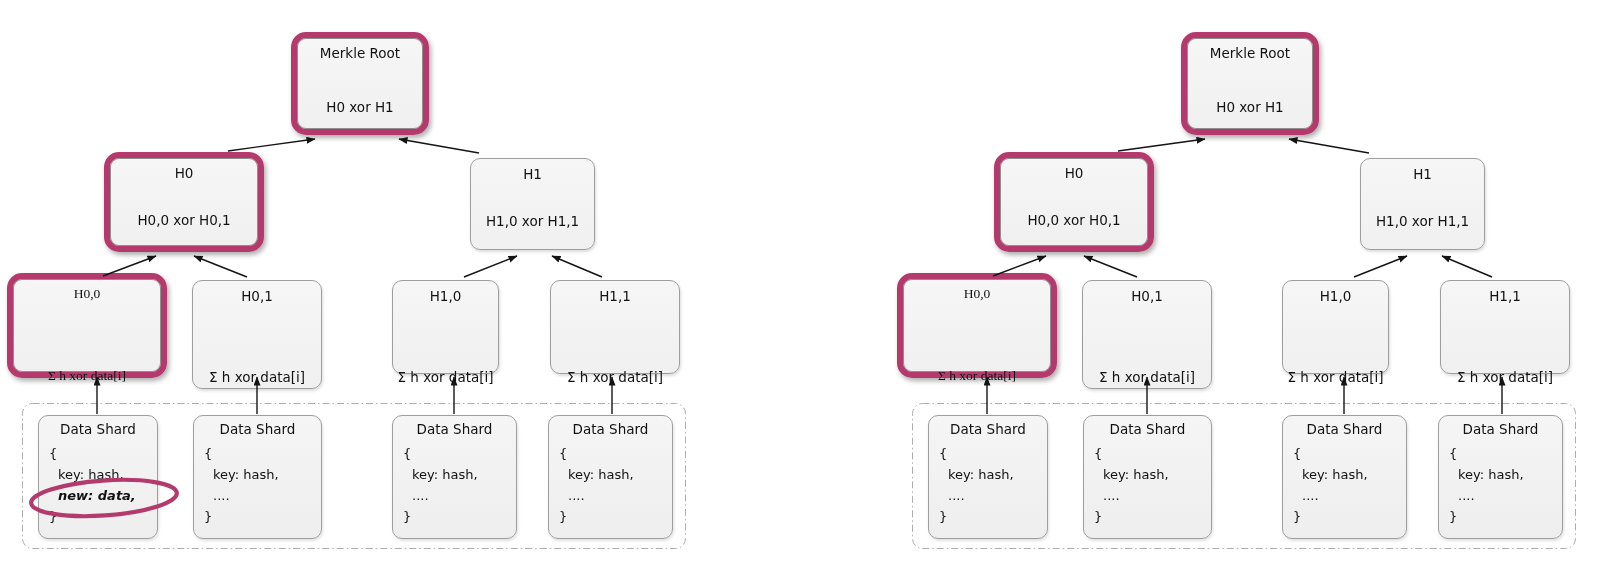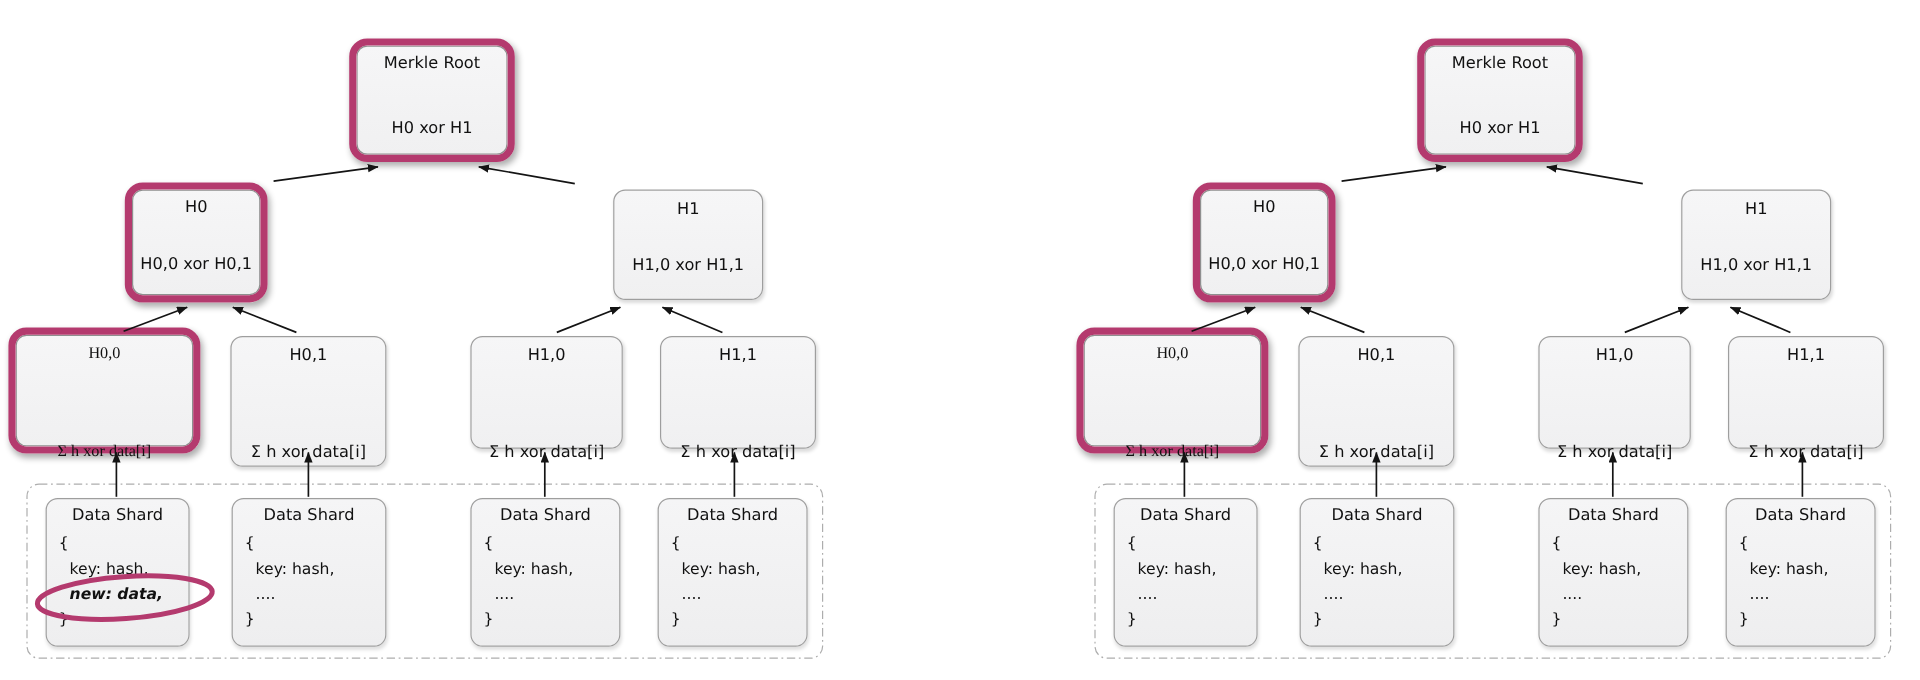--- a/index.html
+++ b/index.html
@@ -32,25 +32,25 @@
   .node-formula{
     position:absolute;left:0;right:0;text-align:center;
     font-size:13.5px;line-height:17px;white-space:nowrap;
   }
   .lvl-root .node-formula{top:49px;margin-top:12px;}
   .lvl-mid  .node-formula{top:54px;}
   .lvl-leaf .node-formula{top:47px;margin-top:41px;}
 
   
   .n-root{left:291px;top:32px;width:138px;height:103px;padding-left:48px;}
-  .n-h0  {left:104px;top:152px;width:119px;height:100px;}
-  .n-h1  {left:470px;top:158px;width:125px;height:92px;margin-left:41px;}
+  .n-h0  {left:104px;top:152px;width:160px;height:100px;}
+  .n-h1  {left:470px;top:158px;width:125px;height:92px;}
   .n-h00 {left:7px; top:273px;width:160px;height:105px;font-family:Liberation Serif, serif;}
   .n-h01 {left:192px;top:280px;width:130px;height:109px;}
-  .n-h10 {left:392px;top:280px;width:127px;height:94px;}
+  .n-h10 {left:392px;top:280px;width:107px;height:94px;}
   .n-h11 {left:550px;top:280px;width:130px;height:94px;}
 
   .shard{
     position:absolute;box-sizing:border-box;top:415px;height:124px;
     background:linear-gradient(180deg,#f5f5f6 0%,#eeeeef 100%);
     border:1px solid #9e9e9e;border-radius:10px;
     box-shadow:1px 2px 3px rgba(0,0,0,.12);
     font-size:13px;
   }
   .s-1{left:38px;width:120px;}

